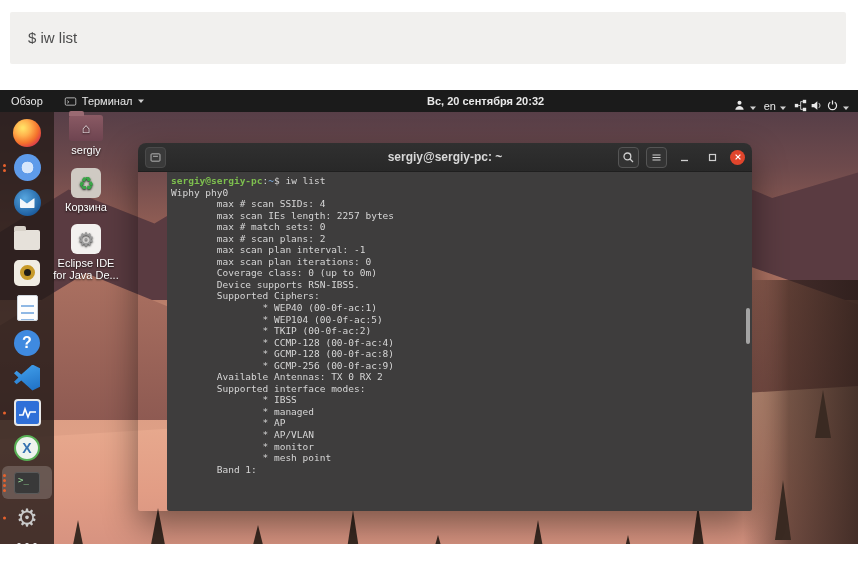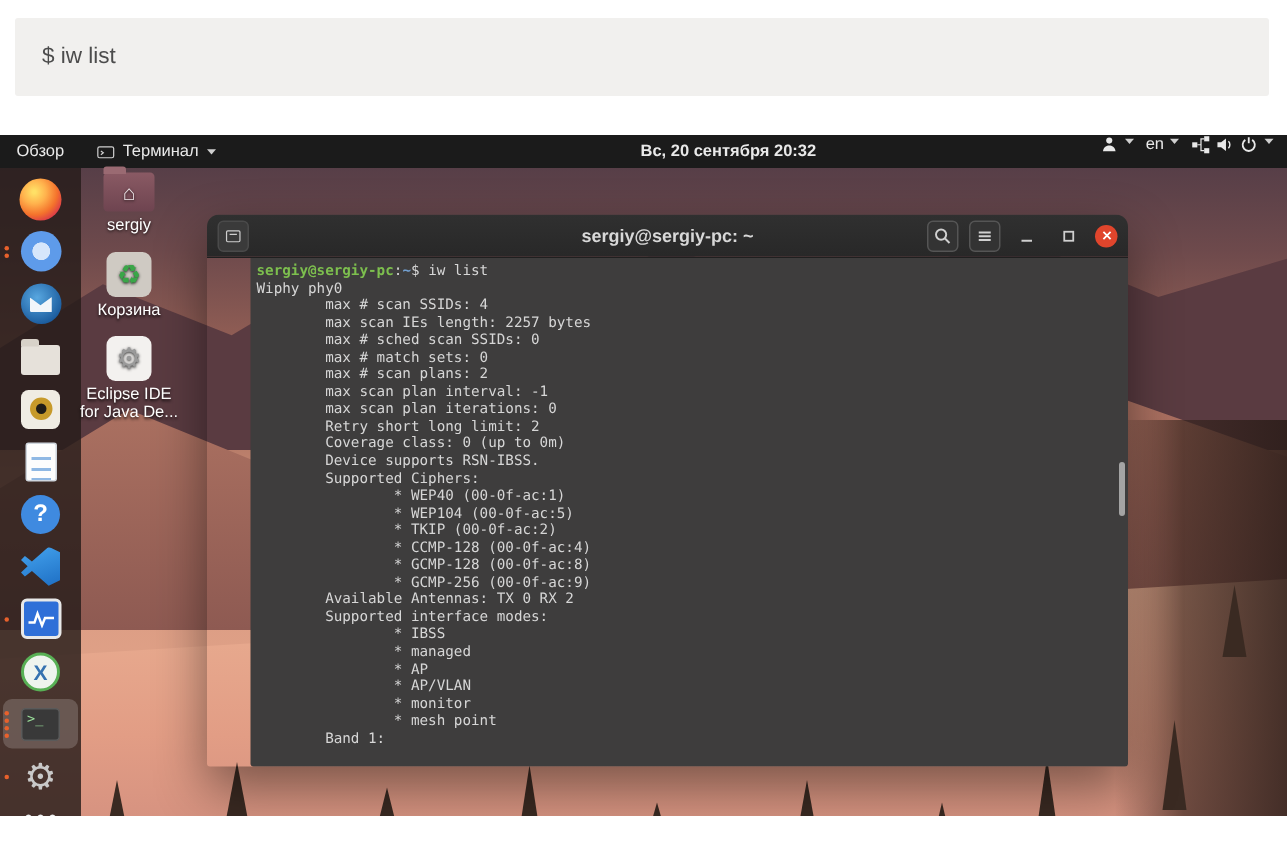--- a/index.html
+++ b/index.html
@@ -25,21 +25,21 @@
     background:linear-gradient(90deg,rgba(60,38,32,0) 0%,rgba(52,34,28,.65) 40%,rgba(42,28,24,.85) 100%);}
   .tree{position:absolute;width:0;height:0;border-left:8px solid transparent;border-right:8px solid transparent;border-bottom:42px solid #3a2a22;}
 
   
   .top-bar{position:absolute;left:0;top:0;width:100%;height:22px;background:#1b1b1b;color:#e9e9e9;font-size:11px;display:flex;align-items:center;}
   .tb-left{display:flex;align-items:center;height:100%;}
   .tb-activities{padding:0 11px;height:100%;display:flex;align-items:center;}
   .tb-appmenu{padding:0 10px;height:100%;display:flex;align-items:center;gap:5px;}
   .tb-clock{position:absolute;left:427px;top:0;height:22px;display:flex;align-items:center;font-weight:bold;font-size:11px;}
   .tb-right{position:absolute;right:4px;top:0;height:22px;display:flex;align-items:center;gap:7px;padding:0 4px;}
-  .tb-group{display:flex;align-items:flex-start;gap:3px;height:100%;}
+  .tb-group{display:flex;align-items:flex-end;gap:3px;height:100%;}
   .tb-icon{display:inline-flex;width:13px;height:13px;}
   .tb-icon svg{width:100%;height:100%;}
   .caret{display:inline-flex;width:8px;height:8px;}
 
   
   .dock{position:absolute;left:0;top:22px;width:54px;height:464px;background:rgba(38,28,26,0.82);display:flex;flex-direction:column;align-items:center;padding-top:4px;gap:2px;box-sizing:border-box;}
   .dock-item{position:relative;width:50px;height:33px;display:flex;align-items:center;justify-content:center;flex:0 0 auto;border-radius:6px;}
   .dock-item.active{background:rgba(255,255,255,0.18);}
   .dots{position:absolute;left:1px;top:50%;transform:translateY(-50%);display:flex;flex-direction:column;gap:2px;}
   .dots .dot{width:3px;height:3px;border-radius:50%;background:#e8612c;}
@@ -328,26 +328,24 @@
                 <path d="M2 2l6 6M8 2l-6 6" stroke="#fff" stroke-width="1.5"></path>
               </svg>
           </div>
         </div>
       </div>
       <div class="term-body">
         <div class="tline"><span class="p-user">sergiy@sergiy-pc</span><span>:</span><span class="p-path">~</span><span>$ iw list</span></div>
         <div class="tline">Wiphy phy0</div>
         <div class="tline">        max # scan SSIDs: 4</div>
         <div class="tline">        max scan IEs length: 2257 bytes</div>
-        <div class="tline">        max # sched scan SSIDs: 0</div>
         <div class="tline">        max # match sets: 0</div>
         <div class="tline">        max # scan plans: 2</div>
         <div class="tline">        max scan plan interval: -1</div>
         <div class="tline">        max scan plan iterations: 0</div>
-        <div class="tline">        Retry short long limit: 2</div>
         <div class="tline">        Coverage class: 0 (up to 0m)</div>
         <div class="tline">        Device supports RSN-IBSS.</div>
         <div class="tline">        Supported Ciphers:</div>
         <div class="tline">                * WEP40 (00-0f-ac:1)</div>
         <div class="tline">                * WEP104 (00-0f-ac:5)</div>
         <div class="tline">                * TKIP (00-0f-ac:2)</div>
         <div class="tline">                * CCMP-128 (00-0f-ac:4)</div>
         <div class="tline">                * GCMP-128 (00-0f-ac:8)</div>
         <div class="tline">                * GCMP-256 (00-0f-ac:9)</div>
         <div class="tline">        Available Antennas: TX 0 RX 2</div>

